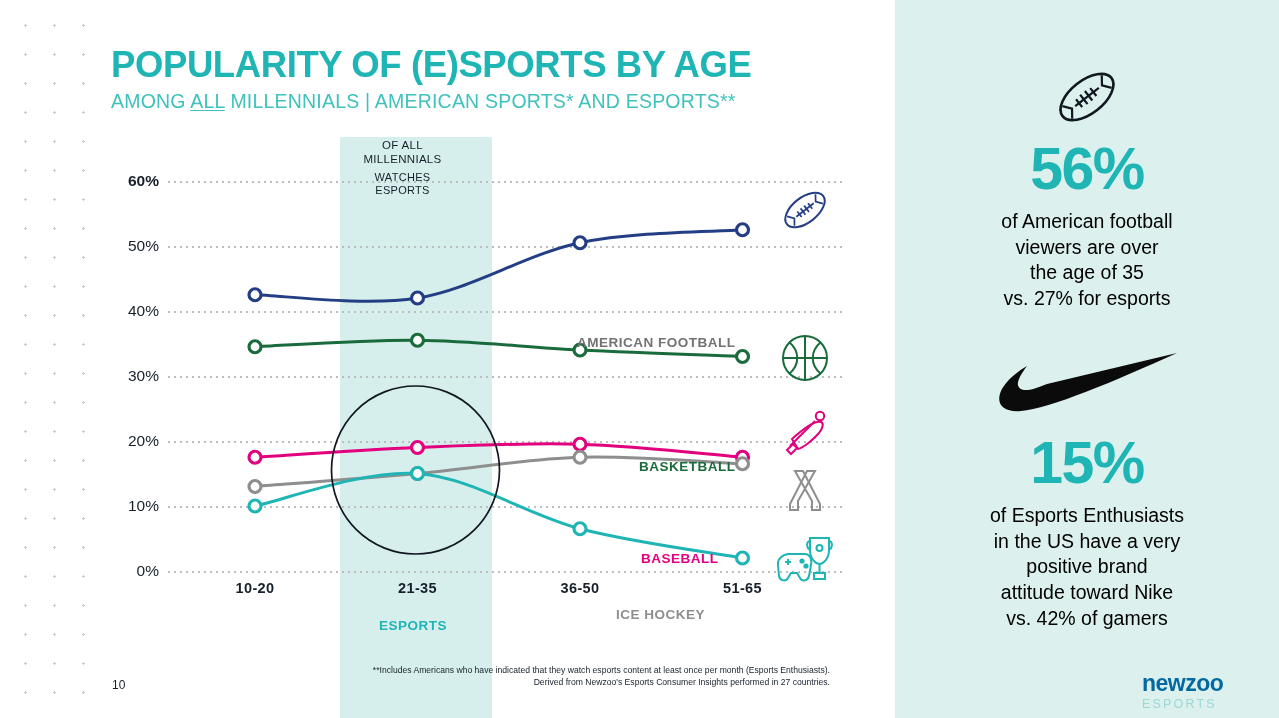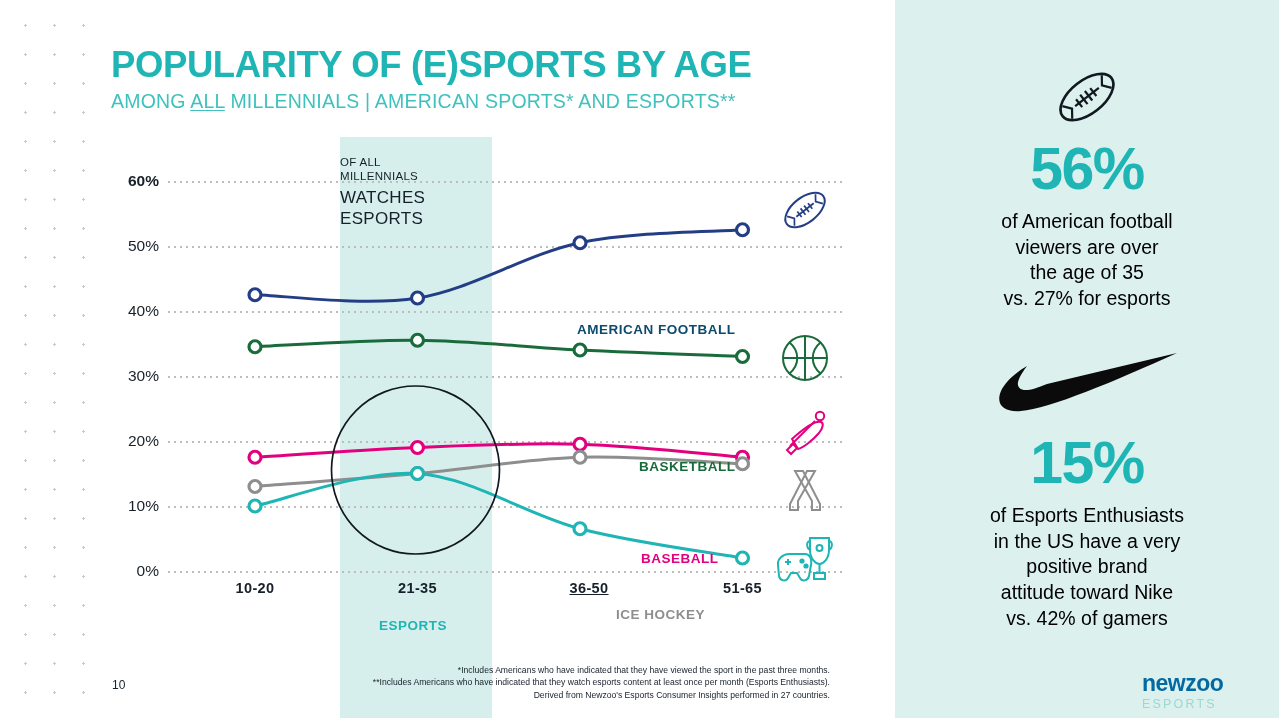--- a/index.html
+++ b/index.html
@@ -62,24 +62,24 @@
   }
   .xlab{
     position:absolute;width:120px;text-align:center;
     font-size:14.5px;font-weight:bold;color:#17202a;letter-spacing:0.4px;
   }
   svg.lines{position:absolute;left:0;top:0;width:740px;height:500px;overflow:visible;}
 
   .slabel{position:absolute;font-size:13.5px;font-weight:bold;letter-spacing:0.5px;}
 
   
-  .callout{position:absolute;left:229px;top:8px;width:125px;text-align:left;margin-top:17px;}
+  .callout{position:absolute;left:229px;top:8px;width:125px;text-align:center;}
   .callout .c-top{font-size:11.5px;color:#17202a;line-height:1.22;letter-spacing:0.3px;}
   .callout .c-big{font-size:48px;font-weight:bold;color:#28b8b8;line-height:1;margin-top:4px;letter-spacing:-1px;}
-  .callout .c-bot{font-size:17px;color:#17202a;line-height:1.22;letter-spacing:0.3px;margin-top:5px;}
+  .callout .c-bot{font-size:11px;color:#17202a;line-height:1.22;letter-spacing:0.3px;margin-top:5px;}
 
   .icons{position:absolute;left:775px;top:130px;width:60px;height:470px;}
   .icons .ic{position:absolute;left:0;width:60px;display:flex;justify-content:center;}
 
   
   .pageno{position:absolute;left:112px;top:678px;font-size:12px;color:#17202a;}
   .footnote{
     position:absolute;left:310px;top:664px;width:520px;text-align:right;
     font-size:8.6px;color:#17202a;line-height:1.45;
   }
@@ -145,21 +145,21 @@
         <div class="ylab" style="top: 367px;">10%</div>
         <div class="ylab" style="top: 302px;">20%</div>
         <div class="ylab" style="top: 237px;">30%</div>
         <div class="ylab" style="top: 172px;">40%</div>
         <div class="ylab" style="top: 107px;">50%</div>
         <div class="ylab" style="top: 42px; font-weight: bold;">60%</div>
       </div>
     <div id="xlab-layer">
         <div class="xlab" style="left: 84px; top: 450px;">10-20</div>
         <div class="xlab" style="left: 246.5px; top: 450px;">21-35</div>
-        <div class="xlab" style="left: 418px; top: 450px; text-decoration: underline;">36-50</div>
+        <div class="xlab" style="left: 409px; top: 450px;">36-50</div>
         <div class="xlab" style="left: 571.5px; top: 450px;">51-65</div>
       </div>
 
     <svg class="lines">
       <g id="series-layer">
           <path d="M144,164.75 C171.08333333333334,165.29166666666666 252.33333333333334,176.66666666666666 306.5,168 C360.6666666666667,159.33333333333334 414.8333333333333,124.125 469,112.75 C523.1666666666666,101.375 604.4166666666666,101.91666666666667 631.5,99.75" fill="none" stroke="#243e86" stroke-width="3" stroke-linecap="round"></path>
           <path d="M144,216.75 C171.08333333333334,215.66666666666666 252.33333333333334,209.70833333333334 306.5,210.25 C360.6666666666667,210.79166666666666 414.8333333333333,217.29166666666666 469,220 C523.1666666666666,222.70833333333334 604.4166666666666,225.41666666666666 631.5,226.5" fill="none" stroke="#1a6b3c" stroke-width="3" stroke-linecap="round"></path>
           <path d="M144,327.25 C171.08333333333334,325.625 252.33333333333334,319.6666666666667 306.5,317.5 C360.6666666666667,315.3333333333333 414.8333333333333,312.625 469,314.25 C523.1666666666666,315.875 604.4166666666666,325.0833333333333 631.5,327.25" fill="none" stroke="#e2007f" stroke-width="3" stroke-linecap="round"></path>
           <path d="M144,356.5 C171.08333333333334,354.3333333333333 252.33333333333334,348.375 306.5,343.5 C360.6666666666667,338.625 414.8333333333333,328.875 469,327.25 C523.1666666666666,325.625 604.4166666666666,332.6666666666667 631.5,333.75" fill="none" stroke="#8e8e8e" stroke-width="3" stroke-linecap="round"></path>
           <path d="M144,376 C171.08333333333334,370.5833333333333 252.33333333333334,339.7083333333333 306.5,343.5 C360.6666666666667,347.2916666666667 414.8333333333333,384.6666666666667 469,398.75 C523.1666666666666,412.8333333333333 604.4166666666666,423.125 631.5,428" fill="none" stroke="#1fb5b5" stroke-width="3" stroke-linecap="round"></path>
@@ -181,21 +181,21 @@
           <circle cx="631.5" cy="333.75" r="6" fill="#ffffff" stroke="#8e8e8e" stroke-width="3.2"></circle>
           <circle cx="144" cy="376" r="6" fill="#ffffff" stroke="#1fb5b5" stroke-width="3.2"></circle>
           <circle cx="306.5" cy="343.5" r="6" fill="#ffffff" stroke="#1fb5b5" stroke-width="3.2"></circle>
           <circle cx="469" cy="398.75" r="6" fill="#ffffff" stroke="#1fb5b5" stroke-width="3.2"></circle>
           <circle cx="631.5" cy="428" r="6" fill="#ffffff" stroke="#1fb5b5" stroke-width="3.2"></circle>
         </g>
       <circle id="annot-circle" cx="304.5" cy="340" r="84" fill="none" stroke="#111820" stroke-width="1.7"></circle>
     </svg>
 
     <div id="slabel-layer">
-        <div class="slabel" style="left: 466px; top: 192px; color: #0c4a6e;">AMERICAN FOOTBALL</div>
+        <div class="slabel" style="left: 466px; top: 205px; color: #737373;">AMERICAN FOOTBALL</div>
         <div class="slabel" style="left: 528px; top: 329px; color: rgb(26, 107, 60);">BASKETBALL</div>
         <div class="slabel" style="left: 530px; top: 421px; color: rgb(226, 0, 127);">BASEBALL</div>
         <div class="slabel" style="left: 505px; top: 477px; color: rgb(142, 142, 142);">ICE HOCKEY</div>
         <div class="slabel" style="left: 268px; top: 488px; color: rgb(31, 181, 181);">ESPORTS</div>
       </div>
 
     <div class="callout">
       <div class="c-top multiline">OF ALL<br>MILLENNIALS</div>
       <div class="c-bot multiline">WATCHES<br>ESPORTS</div>
     </div>
@@ -255,21 +255,20 @@
         <line x1="8" y1="30" x2="14" y2="30"></line>
         <line x1="11" y1="27" x2="11" y2="33"></line>
         <circle cx="25" cy="29" r="1.6" fill="#1fb5b5"></circle>
         <circle cx="29" cy="34" r="1.6" fill="#1fb5b5"></circle>
       </svg>
     </div>
   </div>
 
   <div class="pageno">10</div>
   <div class="footnote">
-    <div>*Includes Americans who have indicated that they have viewed the sport in the past three months.</div>
     <div>**Includes Americans who have indicated that they watch esports content at least once per month (Esports Enthusiasts).</div>
     <div>Derived from Newzoo's Esports Consumer Insights performed in 27 countries.</div>
   </div>
   <div class="logo">
     <div class="l1">newzoo</div>
     <div class="l2">ESPORTS</div>
   </div>
 
 </div>
 

